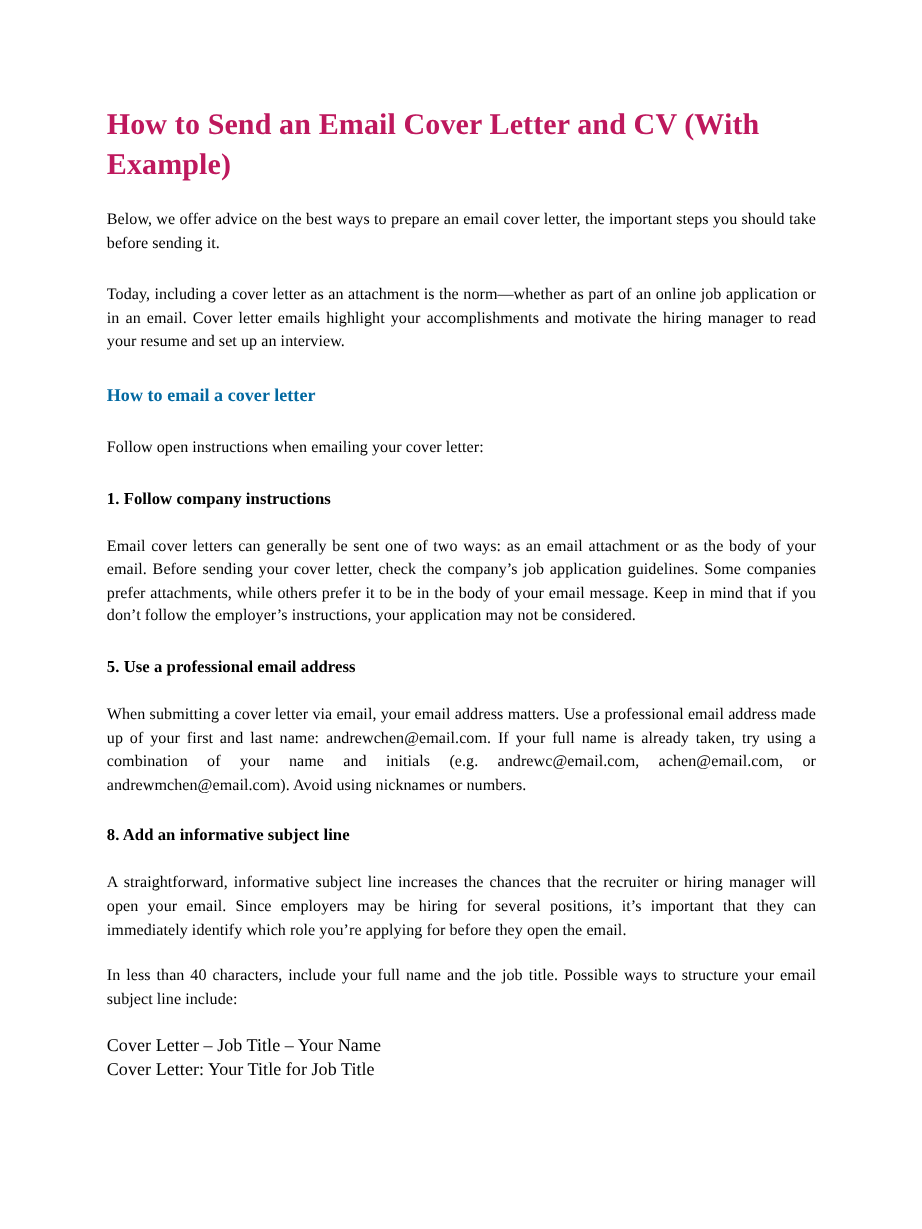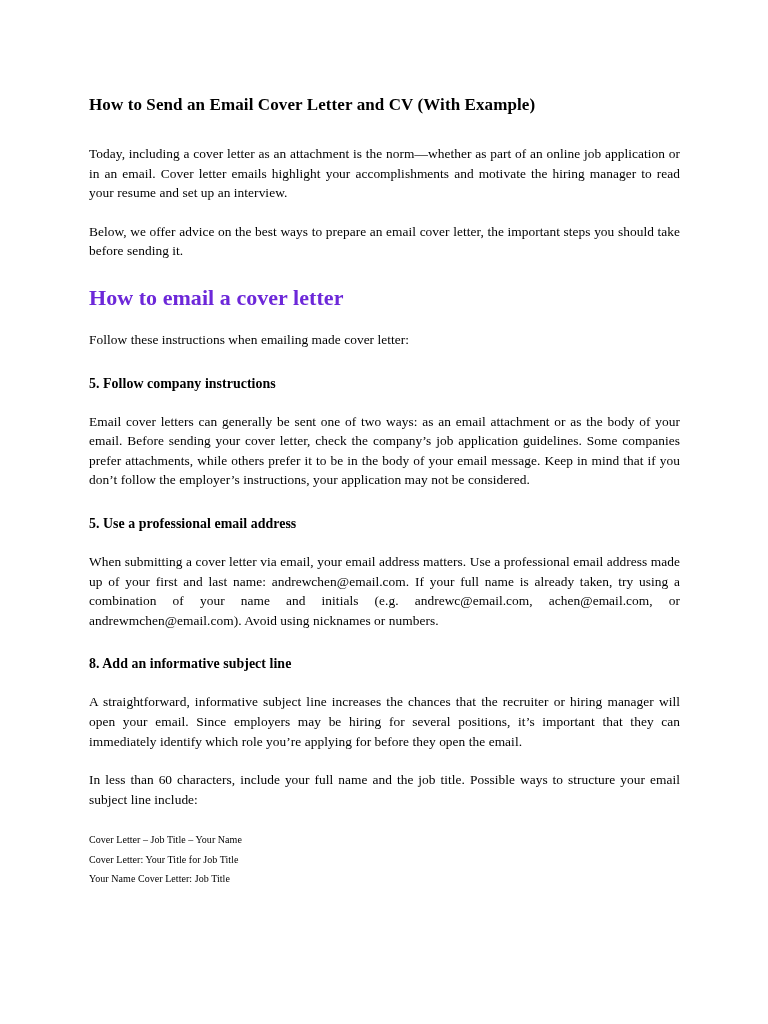--- a/index.html
+++ b/index.html
@@ -27,52 +27,52 @@
 
   .content {
     position: absolute;
     left: 89px;
     top: 88px;
     width: 591px;
   }
 
   .doc-title {
     font-family: "Liberation Serif", "DejaVu Serif", serif;
-    font-size: 17px;
+    font-size: 25px;
     font-weight: bold;
     line-height: 33px;
     margin: 0 0 0 0;
     letter-spacing: 0.1px;
-    color: #000000;
+    color: #be185d;
   }
 
   .para {
     font-size: 13.4px;
     line-height: 19.6px;
     text-align: justify;
     margin: 0;
     color: #000;
     letter-spacing: 0.05px;
   }
 
   .para-lead {
     margin-top: 23px;
   }
 
   .para-gap {
     margin-top: 19px;
   }
 
   .h2 {
-    font-size: 22px;
+    font-size: 15px;
     font-weight: bold;
     line-height: 23px;
     margin: 0;
     margin-top: 25px;
-    color: #6d28d9;
+    color: #0369a1;
     letter-spacing: 0.05px;
   }
 
   .h3 {
     font-size: 13.9px;
     font-weight: bold;
     line-height: 19px;
     margin: 0;
     margin-top: 24px;
     color: #000;
@@ -88,58 +88,57 @@
   }
 
   .example-list {
     margin: 0;
     margin-top: 21px;
     padding: 0;
     list-style: none;
   }
 
   .example-list li {
-    font-size: 10px;
+    font-size: 15px;
     line-height: 19.6px;
     text-align: left;
     color: #000;
     letter-spacing: 0.05px;
     white-space: nowrap;
   }
 </style>
 </head>
 <body>
 
 <div class="page">
   <div class="content">
 
     <h1 class="doc-title">How to Send an Email Cover Letter and CV (With Example)</h1>
 
+    <p class="para para-gap">Below, we offer advice on the best ways to prepare an email cover letter, the important steps you should take before sending it.</p>
+
     <p class="para para-lead">Today, including a cover letter as an attachment is the norm—whether as part of an online job application or in an email. Cover letter emails highlight your accomplishments and motivate the hiring manager to read your resume and set up an interview.</p>
-
-    <p class="para para-gap">Below, we offer advice on the best ways to prepare an email cover letter, the important steps you should take before sending it.</p>
 
     <h2 class="h2">How to email a cover letter</h2>
 
-    <p class="para para-after-h2">Follow these instructions when emailing made cover letter:</p>
+    <p class="para para-after-h2">Follow open instructions when emailing your cover letter:</p>
 
-    <h3 class="h3">5. Follow company instructions</h3>
+    <h3 class="h3">1. Follow company instructions</h3>
 
     <p class="para para-after-h3">Email cover letters can generally be sent one of two ways: as an email attachment or as the body of your email. Before sending your cover letter, check the company’s job application guidelines. Some companies prefer attachments, while others prefer it to be in the body of your email message. Keep in mind that if you don’t follow the employer’s instructions, your application may not be considered.</p>
 
     <h3 class="h3">5. Use a professional email address</h3>
 
     <p class="para para-after-h3">When submitting a cover letter via email, your email address matters. Use a professional email address made up of your first and last name: andrewchen@email.com. If your full name is already taken, try using a combination of your name and initials (e.g. andrewc@email.com, achen@email.com, or andrewmchen@email.com). Avoid using nicknames or numbers.</p>
 
     <h3 class="h3">8. Add an informative subject line</h3>
 
     <p class="para para-after-h3">A straightforward, informative subject line increases the chances that the recruiter or hiring manager will open your email. Since employers may be hiring for several positions, it’s important that they can immediately identify which role you’re applying for before they open the email.</p>
 
-    <p class="para para-gap">In less than 60 characters, include your full name and the job title. Possible ways to structure your email subject line include:</p>
+    <p class="para para-gap">In less than 40 characters, include your full name and the job title. Possible ways to structure your email subject line include:</p>
 
     <ul class="example-list">
       <li>Cover Letter – Job Title – Your Name</li>
       <li>Cover Letter: Your Title for Job Title</li>
-      <li>Your Name Cover Letter: Job Title</li>
     </ul>
 
   </div>
 </div>
 
 </body></html>

